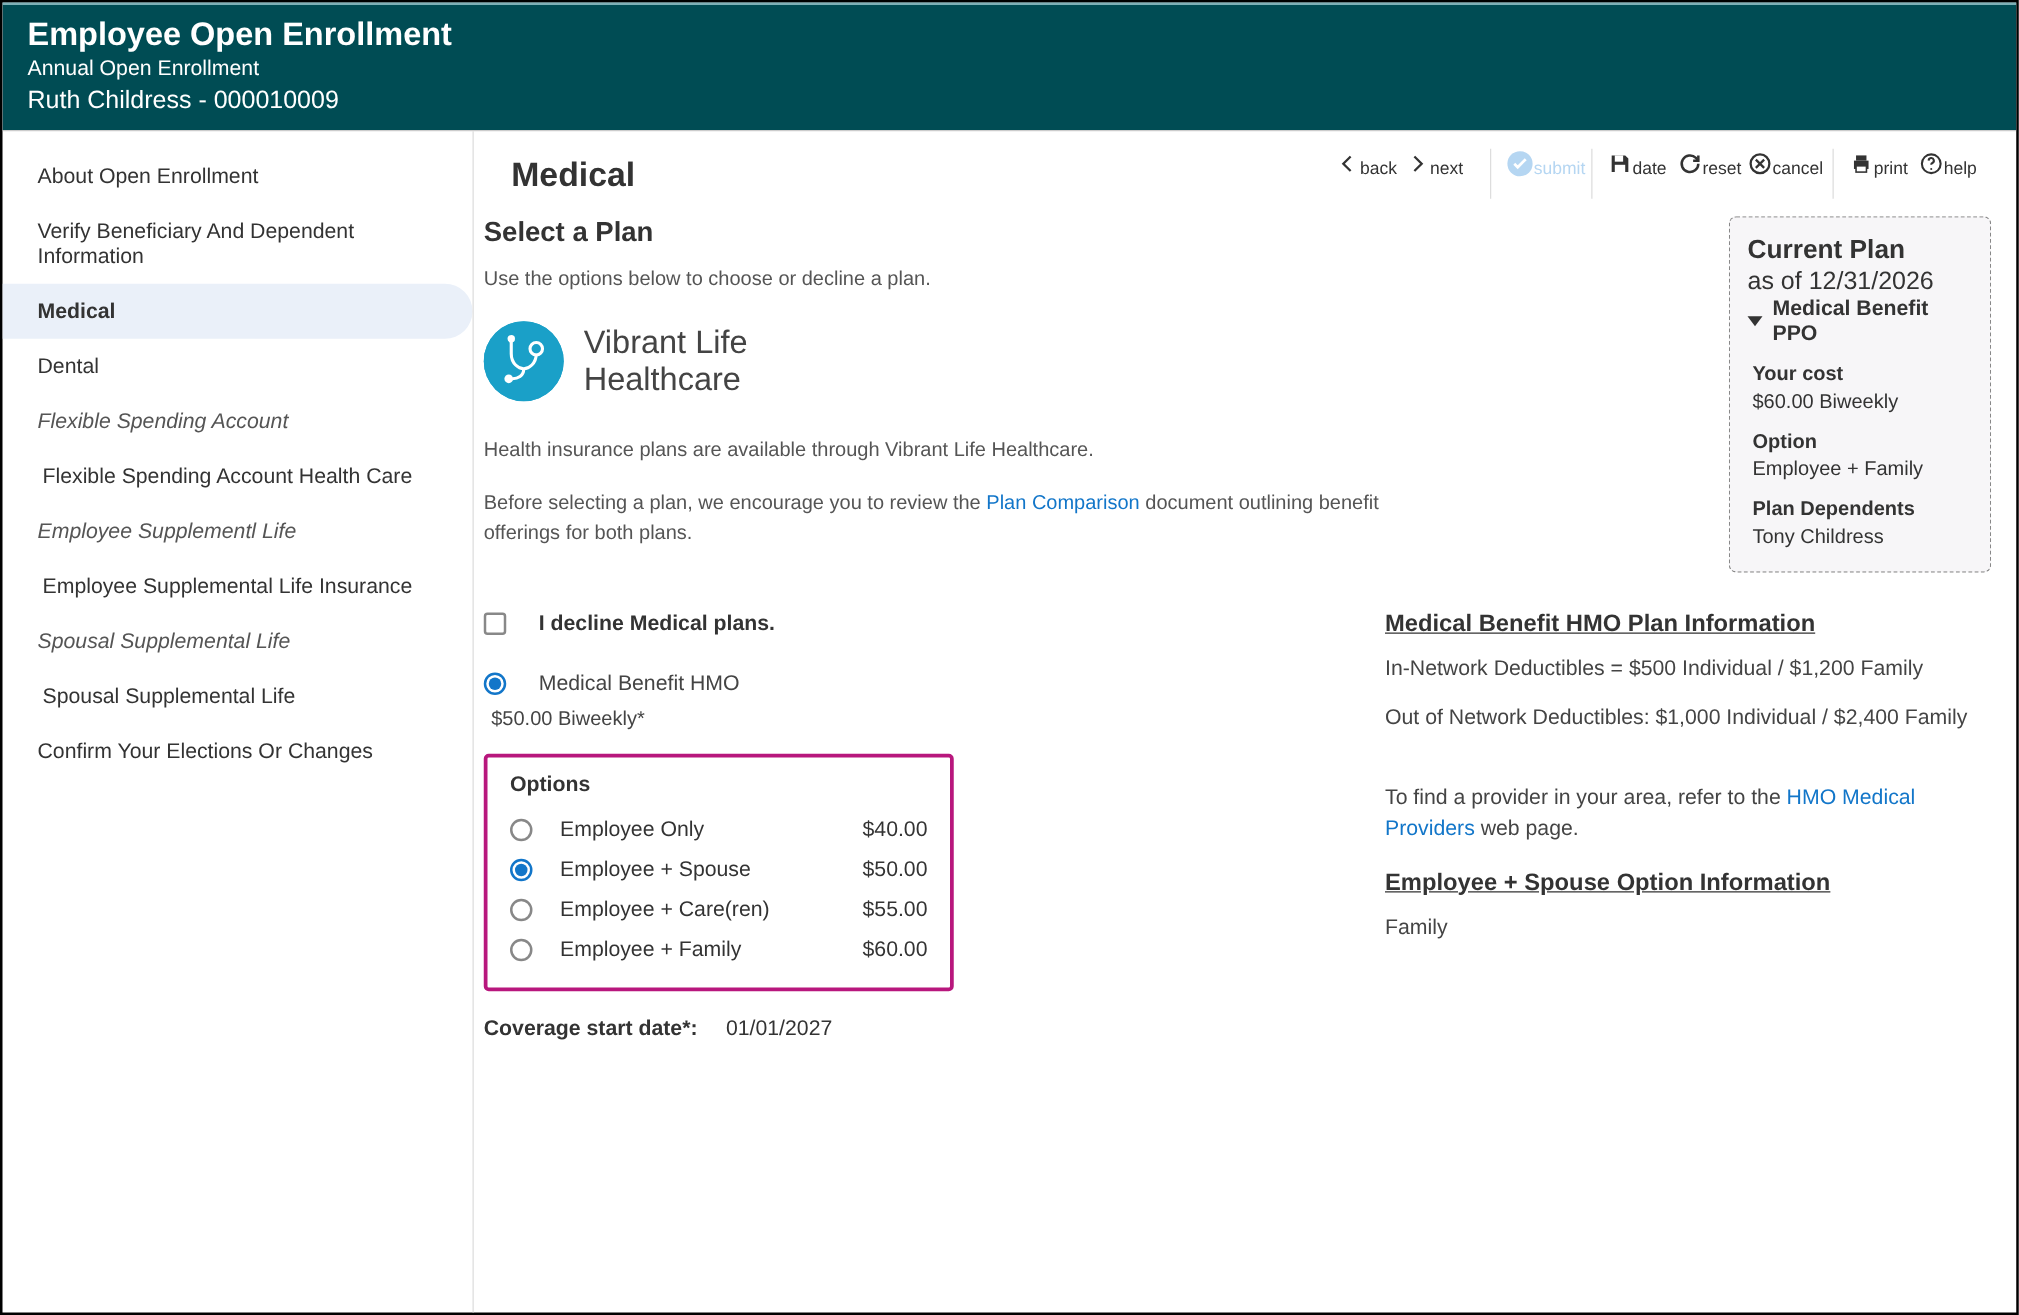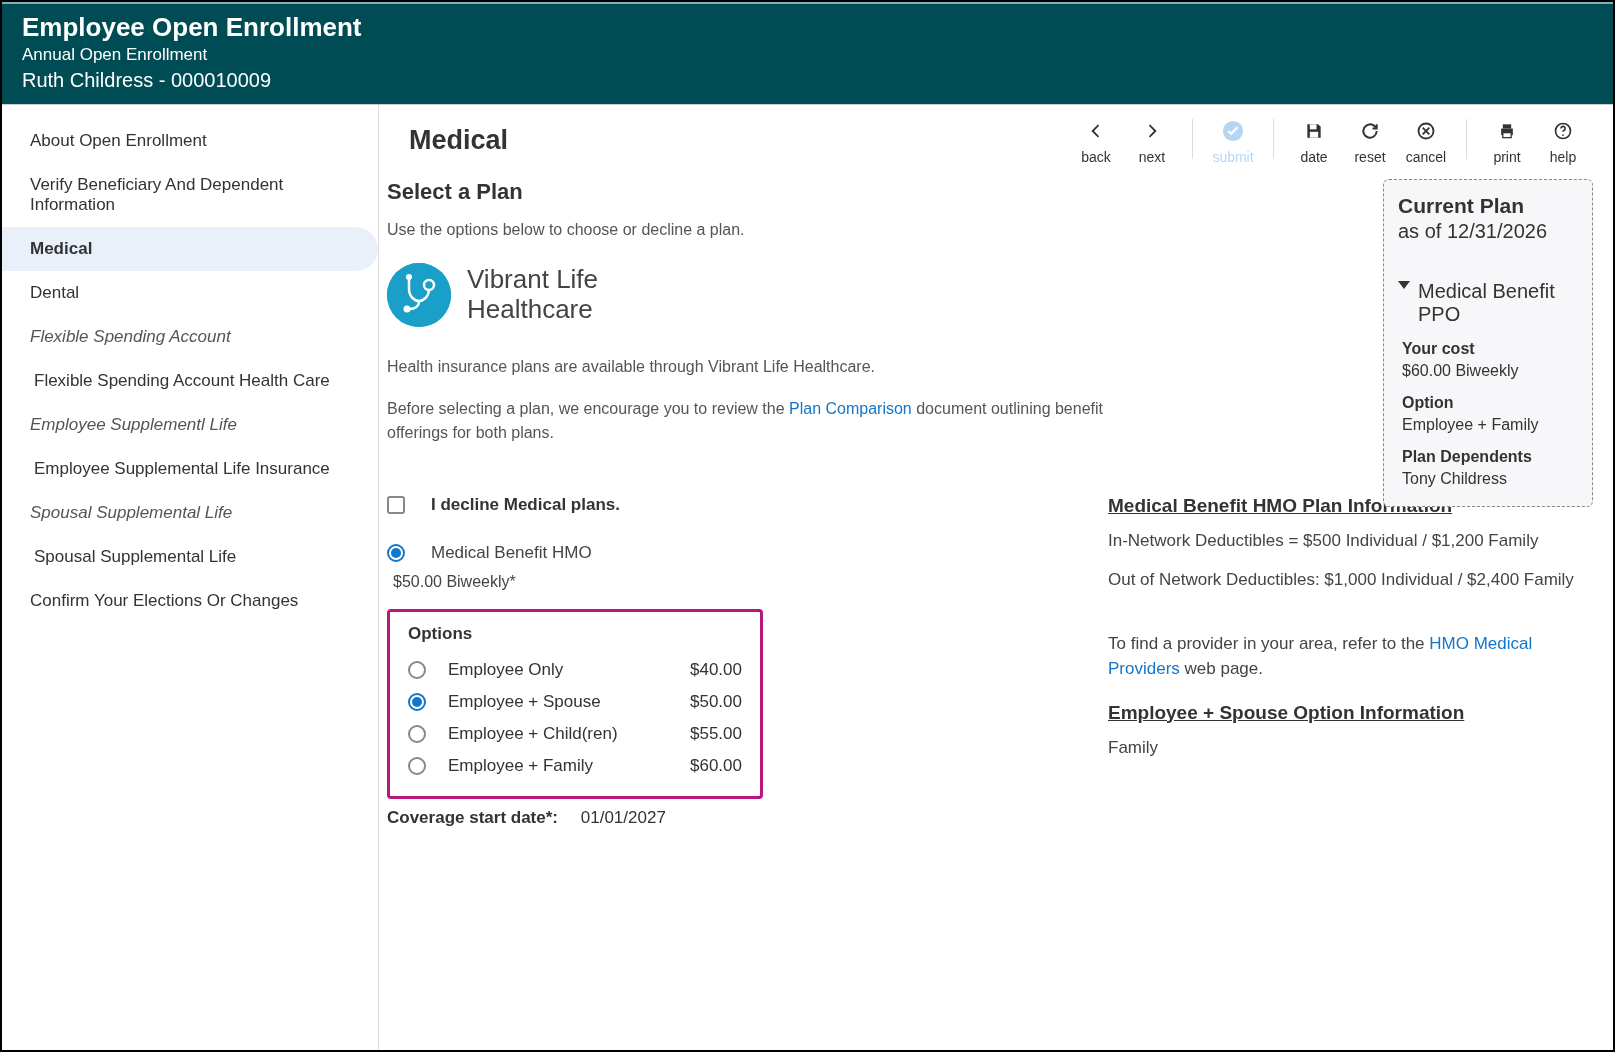--- a/index.html
+++ b/index.html
@@ -22,21 +22,21 @@
   
   .vdiv { width: 1px; background: #ddd; }
 
   .main { flex: 1; display: flex; flex-direction: column; overflow: hidden; }
   
   
   .toolbar { display: flex; align-items: flex-start; padding: 14px 22px 14px 30px; }
   .page-title { font-size: 27px; font-weight: 700; flex: 0 0 auto; margin-top: 6px; }
   .tool-spacer { flex: 1; }
   .tool-group { display: flex; align-items: center; }
-  .tool-btn { display: flex; flex-direction: column; align-items: center; width: 56px; cursor: pointer; font-size: 14px; color: #333; }
+  .tool-btn { display: flex; flex-direction: row; align-items: center; width: 56px; cursor: pointer; font-size: 14px; color: #333; }
   .tool-btn .ico { height: 24px; display: flex; align-items: center; justify-content: center; margin-bottom: 6px; }
   .tool-btn.disabled { color: #b5d6f2; }
   .tool-sep { width: 1px; height: 40px; background: #ddd; margin: 0 12px; }
 
   
   .content-scroll { flex: 1; overflow-y: scroll; padding: 0 10px 0 0; }
   .content-inner { padding: 0 4px 40px 8px; position: relative; }
   .select-h { font-size: 22px; font-weight: 700; margin-bottom: 16px; }
   .instr { color: #555; font-size: 16px; margin-bottom: 24px; }
 
@@ -53,40 +53,40 @@
 
   .decline-row { display: flex; align-items: center; gap: 26px; margin-bottom: 28px; font-weight: 700; font-size: 17px; }
   .chk { width: 18px; height: 18px; border: 2px solid #888; border-radius: 3px; }
 
   .plan-row { display: flex; align-items: center; gap: 26px; font-size: 17px; color: #444; margin-bottom: 10px; }
   .radio { width: 18px; height: 18px; border: 2px solid #888; border-radius: 50%; display: inline-flex; align-items: center; justify-content: center; flex-shrink: 0; }
   .radio.sel { border-color: #1276c9; }
   .radio.sel::after { content: ""; width: 10px; height: 10px; background: #1276c9; border-radius: 50%; }
   .plan-cost { font-size: 16px; color: #444; margin-left: 6px; margin-bottom: 18px; }
 
-  .options-box { border: 3px solid #b8177d; border-radius: 4px; padding: 12px 18px 14px 18px; width: 376px; margin-bottom: 9px; }
+  .options-box { border: 3px solid #b8177d; border-radius: 4px; padding: 12px 18px 14px 18px; width: 376px; margin-bottom: 20px; }
   .options-title { font-weight: 600; font-size: 17px; margin-bottom: 10px; color: #333; }
   .opt-row { display: flex; align-items: center; padding: 6px 0; font-size: 17px; color: #333; }
   .opt-row .radio { margin-right: 22px; }
   .opt-label { flex: 1; }
   .opt-price { width: 70px; text-align: right; }
 
   .cov-row { font-size: 17px; }
   .cov-row .lab { font-weight: 700; margin-right: 18px; }
 
   .info-h { font-size: 19px; font-weight: 700; margin-bottom: 12px; color: #333; text-decoration: underline; }
   .info-p { font-size: 17px; color: #444; margin-bottom: 14px; line-height: 1.45; }
 
   
   .card { position: absolute; top: 0; right: 10px; width: 210px; border: 1px dashed #888; border-radius: 6px; background: #f7f6f8; padding: 14px 14px 18px 14px; }
   .card-h { font-size: 21px; font-weight: 700; }
   .card-sub { font-size: 20px; color: #333; margin-top: 2px; }
   .card-plan-row { display: flex; align-items: center; gap: 8px; margin-bottom: 14px; }
   .tri { width: 0; height: 0; border-left: 6px solid transparent; border-right: 6px solid transparent; border-top: 8px solid #333; }
-  .card-plan-name { font-weight: 400; font-size: 20px; margin-top: 37px; }
+  .card-plan-name { font-weight: 700; font-size: 17px; }
   .card-lab { font-weight: 700; font-size: 16px; margin-top: 8px; }
   .card-val { font-size: 16px; margin-top: 4px; }
 
   
   .content-scroll::-webkit-scrollbar { width: 18px; }
   .content-scroll::-webkit-scrollbar-track { background: #f1f1f1; }
   .content-scroll::-webkit-scrollbar-thumb { background: #c0c0c0; border-radius: 4px; }
 
   svg { display: block; }
 </style>
@@ -280,21 +280,21 @@
                     <div class="opt-label">Employee Only</div>
                     <div class="opt-price">$40.00</div>
                   </div>
                   <div class="opt-row">
                     <div class="radio sel"></div>
                     <div class="opt-label">Employee + Spouse</div>
                     <div class="opt-price">$50.00</div>
                   </div>
                   <div class="opt-row">
                     <div class="radio"></div>
-                    <div class="opt-label">Employee + Child(ren)</div>
+                    <div class="opt-label">Employee + Care(ren)</div>
                     <div class="opt-price">$55.00</div>
                   </div>
                   <div class="opt-row">
                     <div class="radio"></div>
                     <div class="opt-label">Employee + Family</div>
                     <div class="opt-price">$60.00</div>
                   </div>
                 </div>
             </div>
 

